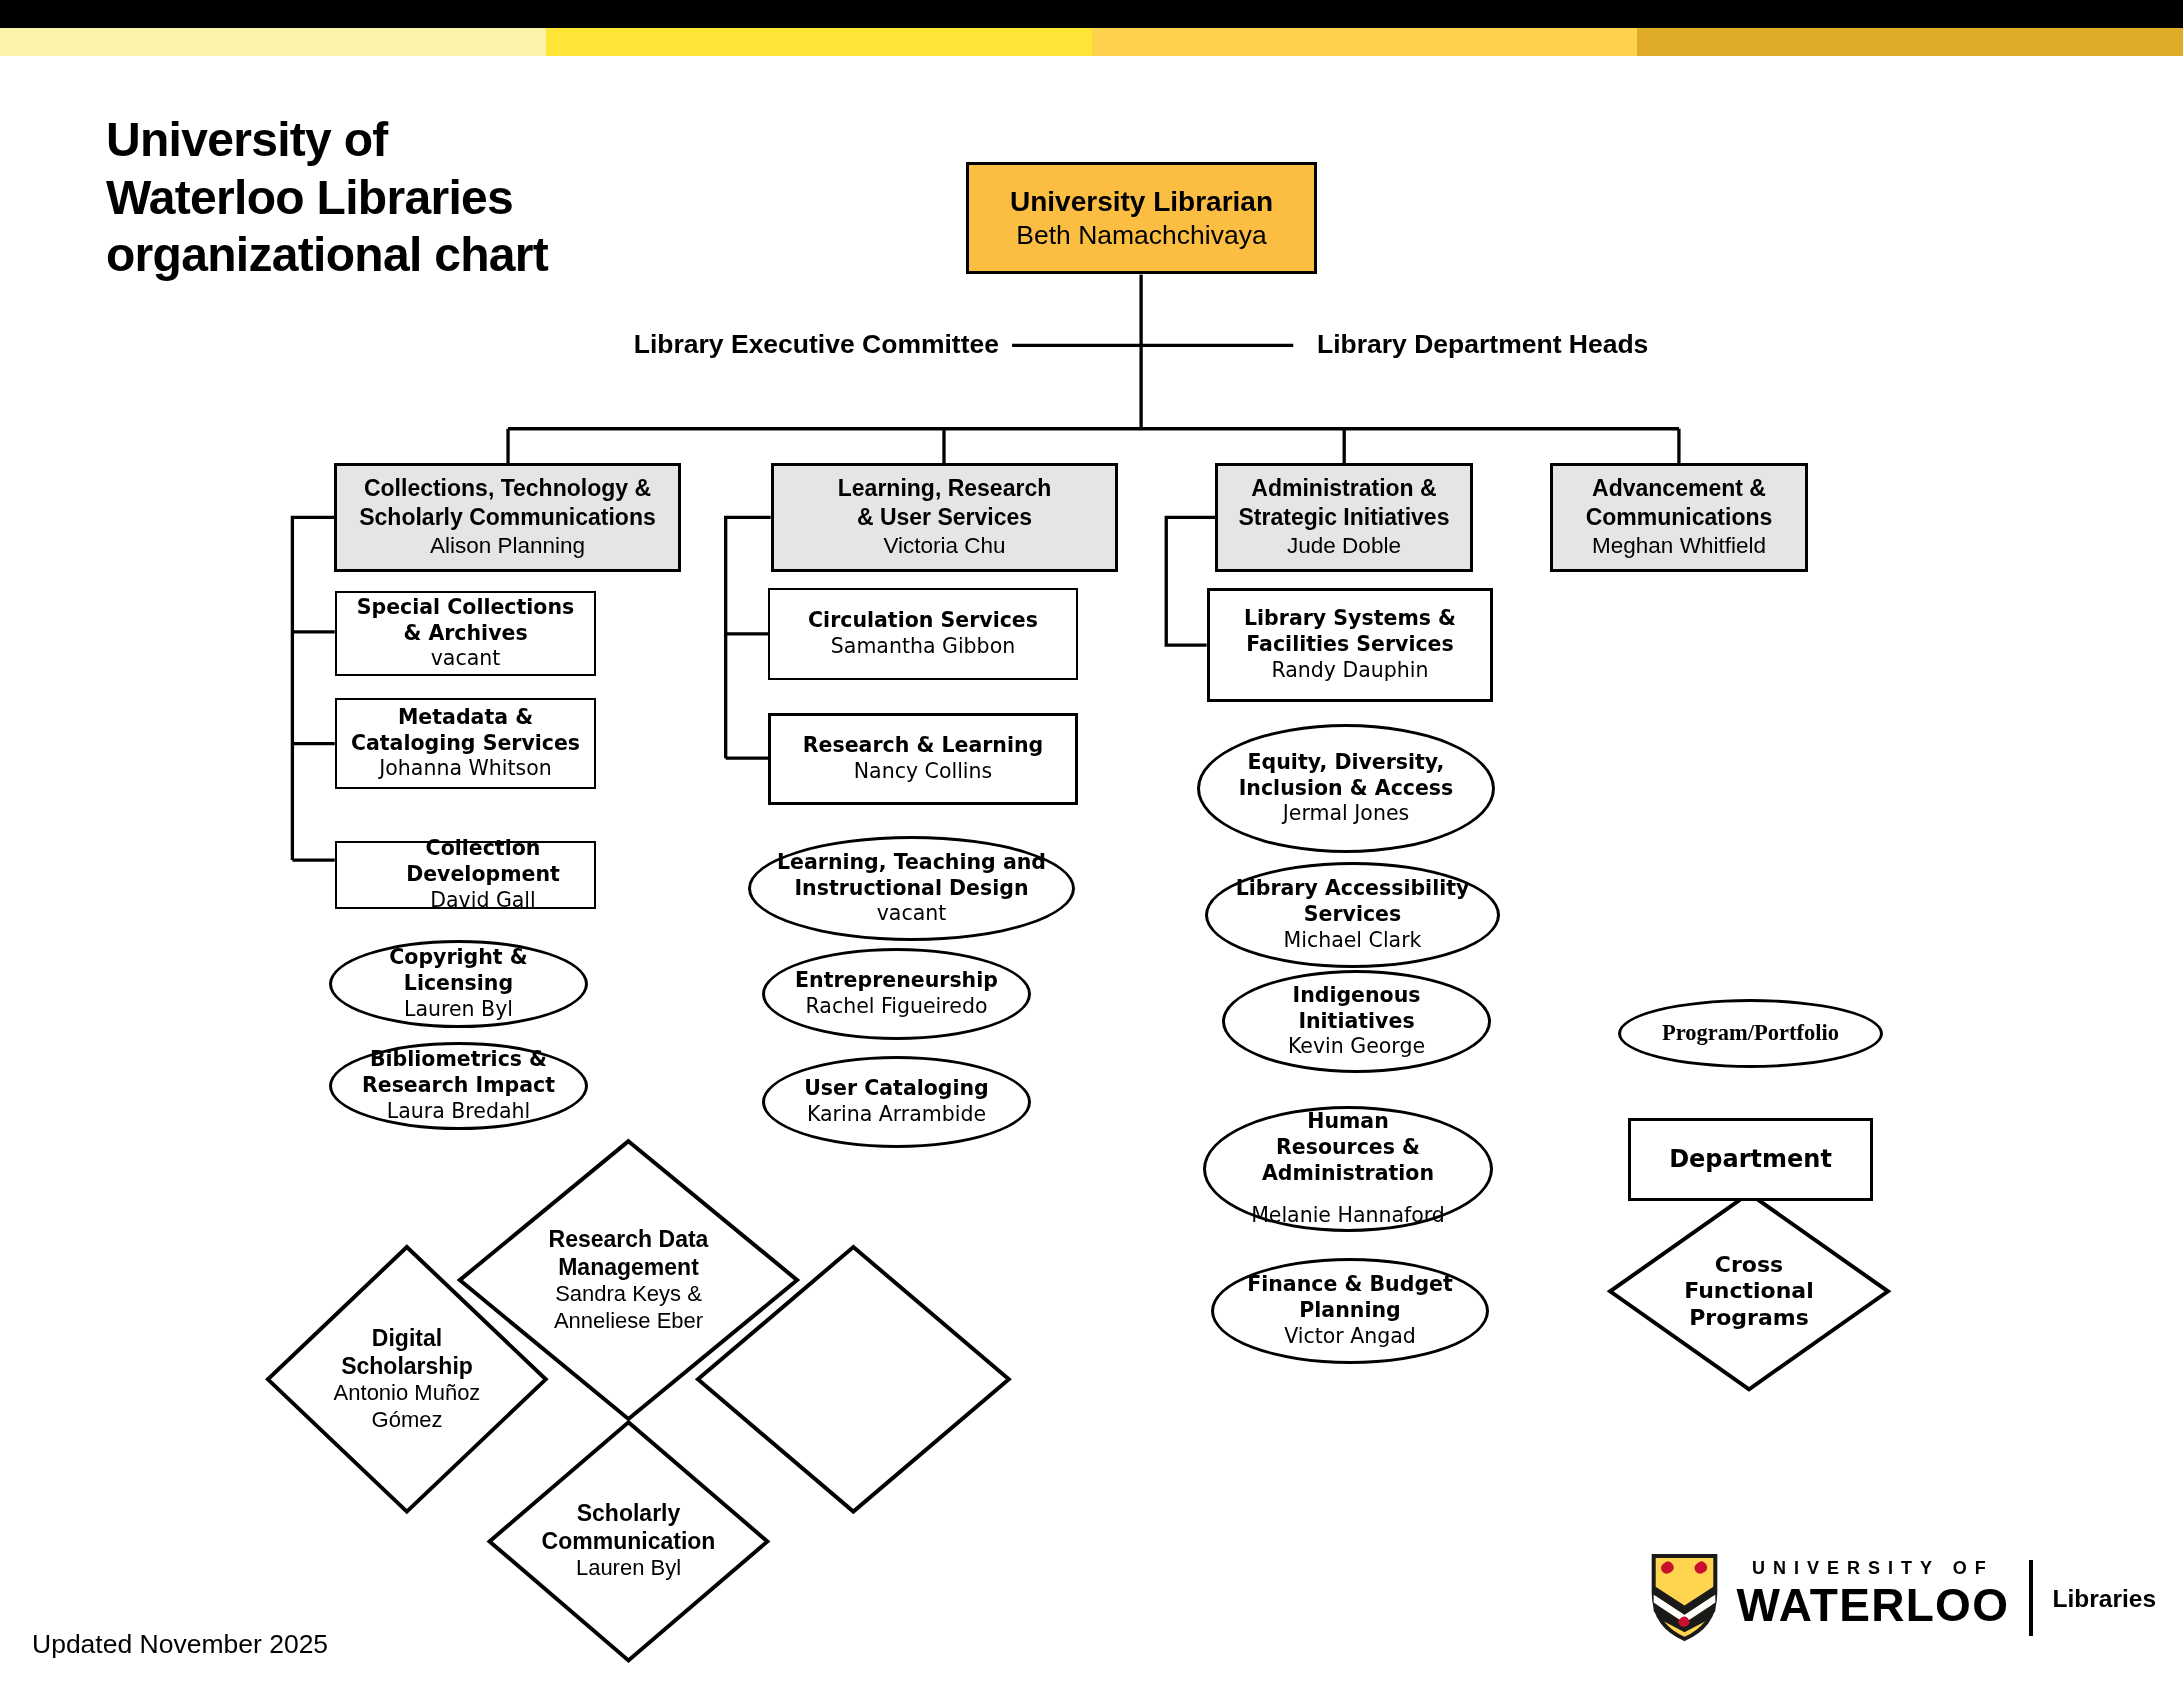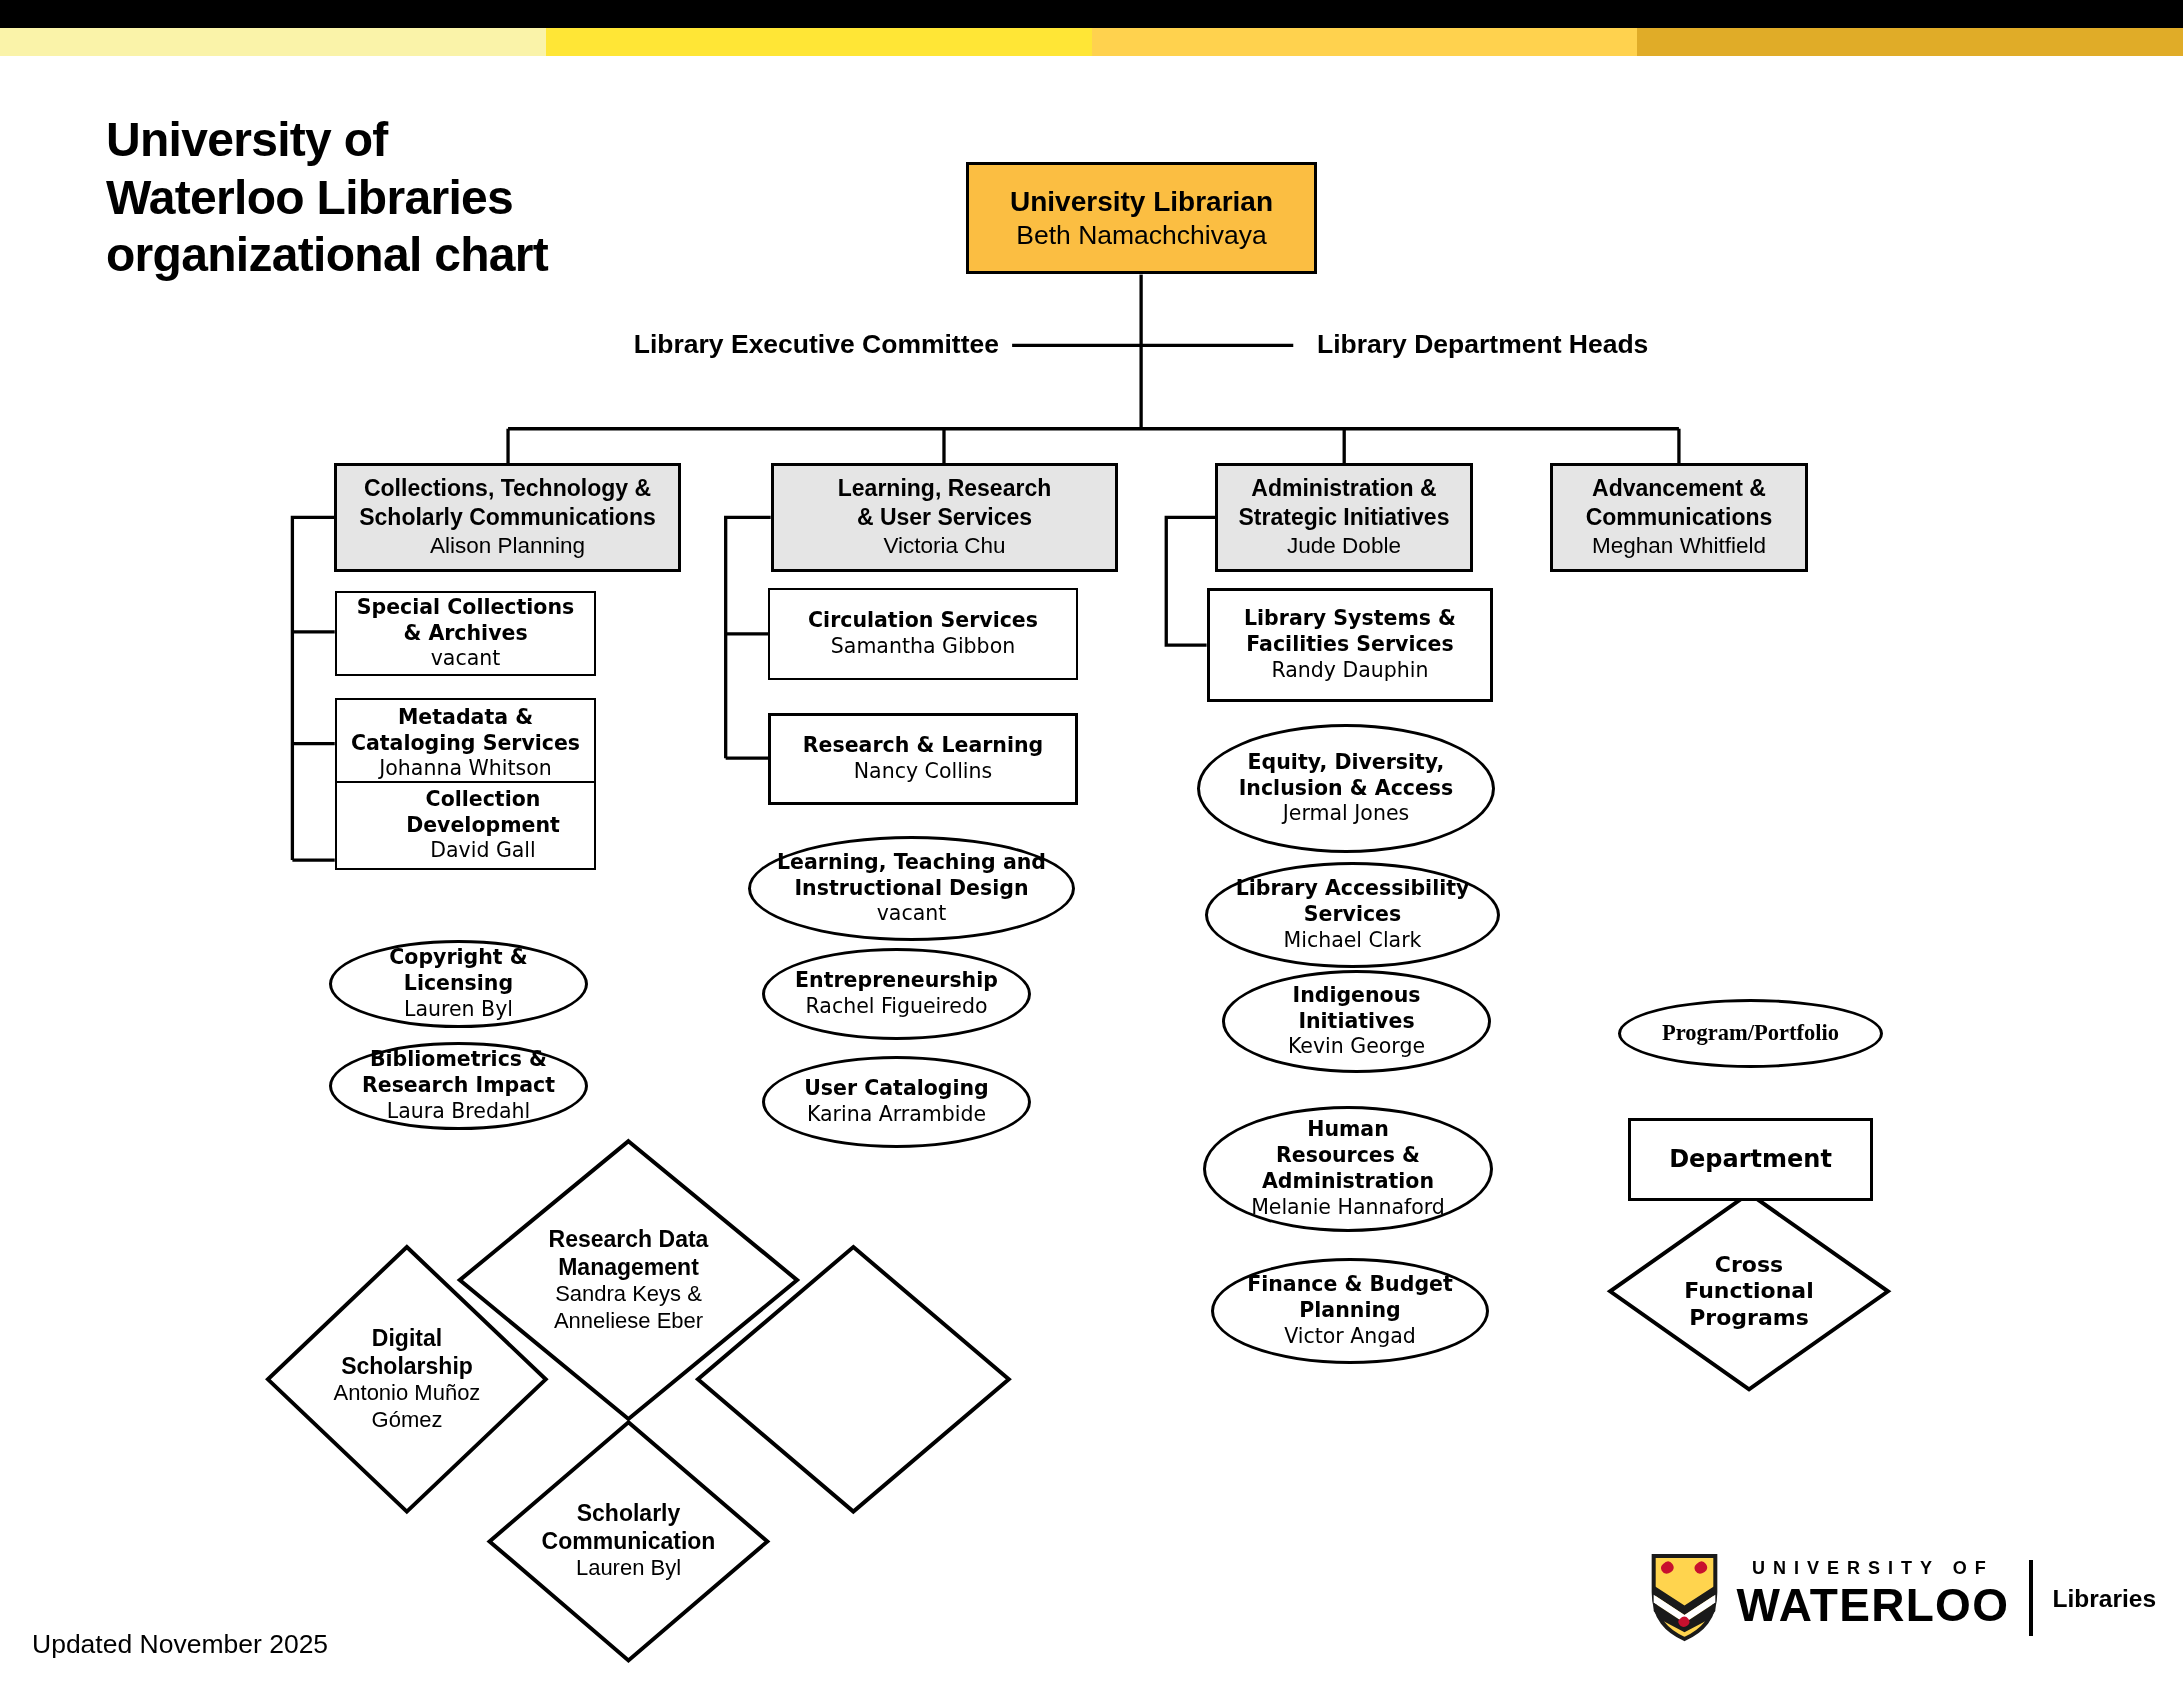--- a/index.html
+++ b/index.html
@@ -139,21 +139,21 @@
   <div class="node wnode" style="left:335px;top:591px;width:261px;height:85px;border-width:2.6px;">
     <div class="t">Special Collections
 &amp; Archives</div>
     <div class="n">vacant</div>
   </div>
   <div class="node wnode" style="left:335px;top:698px;width:261px;height:91px;border-width:2.6px;">
     <div class="t">Metadata &amp;
 Cataloging Services</div>
     <div class="n">Johanna Whitson</div>
   </div>
-  <div class="node wnode" style="left:335px;top:781px;width:261px;height:89px;border-width:2.6px;padding-left:35px;">
+  <div class="node wnode" style="left:335px;top:841px;width:261px;height:68px;border-width:2.6px;padding-left:35px;">
     <div class="t">Collection
 Development</div>
     <div class="n">David Gall</div>
   </div>
   <div class="node wnode ellipse" style="left:329px;top:940px;width:259px;height:88px;">
     <div class="t">Copyright &amp;
 Licensing</div>
     <div class="n">Lauren Byl</div>
   </div>
   <div class="node wnode ellipse" style="left:329px;top:1042px;width:259px;height:88px;">
@@ -197,21 +197,21 @@
   <div class="node wnode ellipse" style="left:1205px;top:862px;width:295px;height:106px;">
     <div class="t">Library Accessibility
 Services</div>
     <div class="n">Michael Clark</div>
   </div>
   <div class="node wnode ellipse" style="left:1222px;top:970px;width:269px;height:103px;">
     <div class="t">Indigenous
 Initiatives</div>
     <div class="n">Kevin George</div>
   </div>
-  <div class="node wnode ellipse" style="left:1203px;top:1106px;width:290px;height:126px;">
+  <div class="node wnode ellipse" style="left:1203px;top:1106px;width:290px;height:126px;justify-content:space-between;">
     <div class="t">Human
 Resources &amp;
 Administration</div>
     <div class="n">Melanie Hannaford</div>
   </div>
   <div class="node wnode ellipse" style="left:1211px;top:1258px;width:278px;height:106px;">
     <div class="t">Finance &amp; Budget
 Planning</div>
     <div class="n">Victor Angad</div>
   </div>

